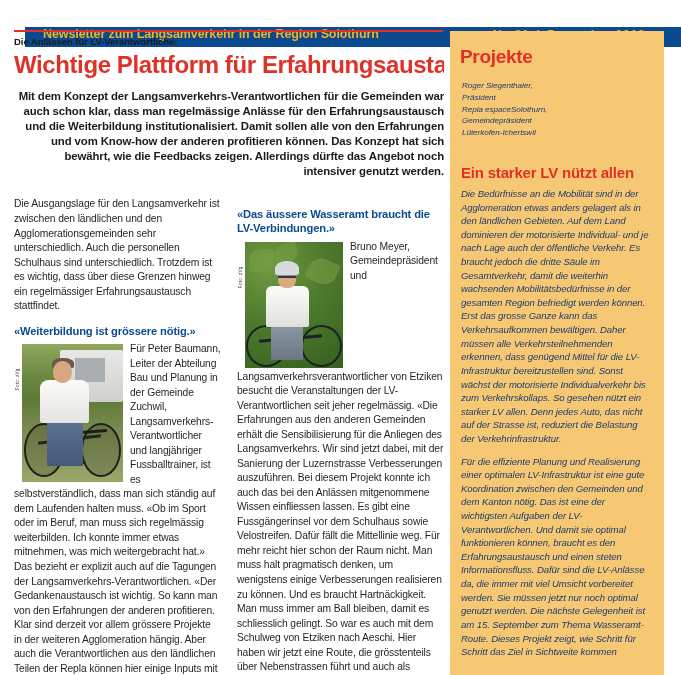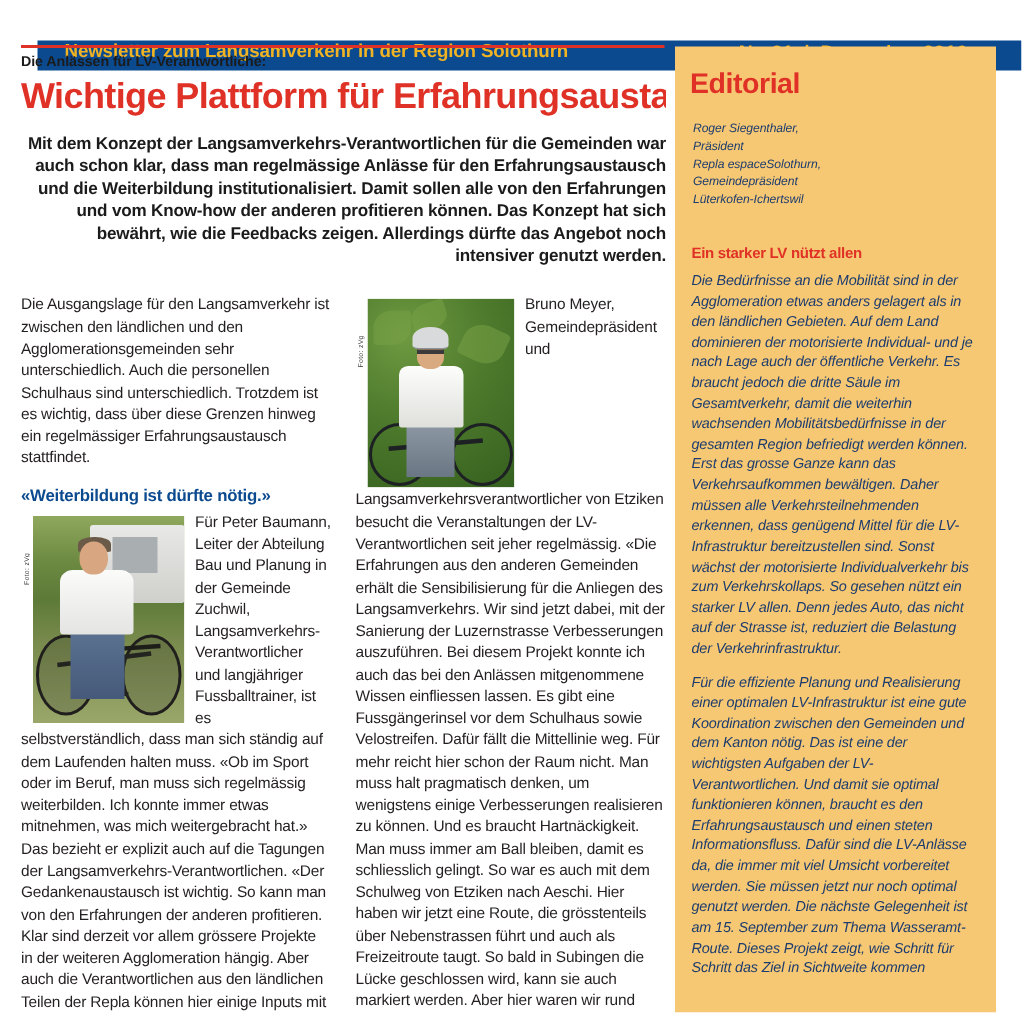--- a/index.html
+++ b/index.html
@@ -334,21 +334,21 @@
   .ed-byline {
     font-size: 8.1px;
     font-style: italic;
     color: #1d3c6e;
     line-height: 1.46;
     margin: 2px;
     letter-spacing: -0.05px;
   }
   .ed-body { padding: 9px 11px 0 11px; }
   .ed-subhead {
-    font-size: 10px;
+    font-size: 15px;
     font-weight: bold;
     color: #e03127;
     margin: 0 0 6px 0;
     letter-spacing: -0.2px;
   }
   .ed-para {
     font-size: 9.6px;
     font-style: italic;
     color: #1d3c6e;
     line-height: 1.42;
@@ -372,21 +372,21 @@
 <div class="main-area">
 
   <p class="kicker">Die Anlässen für LV-Verantwortliche:</p>
   <h1 class="headline">Wichtige Plattform für Erfahrungsaustausch</h1>
   <p class="lead">Mit dem Konzept der Langsamverkehrs-Verantwortlichen für die Gemeinden war auch schon klar, dass man regelmässige Anlässe für den Erfahrungsaustausch und die Weiterbildung institutionalisiert. Damit sollen alle von den Erfahrungen und vom Know-how der anderen profitieren können. Das Konzept hat sich bewährt, wie die Feedbacks zeigen. Allerdings dürfte das Angebot noch intensiver genutzt werden.</p>
 
   <div class="cols">
 
     <div class="col">
       <p class="bodytext">Die Ausgangslage für den Langsamverkehr ist zwischen den ländlichen und den Agglomerationsgemeinden sehr unterschiedlich. Auch die personellen Schulhaus sind unterschiedlich. Trotzdem ist es wichtig, dass über diese Grenzen hinweg ein regelmässiger Erfahrungsaustausch stattfindet.</p>
-      <h2 class="subhead">«Weiterbildung ist dürfte nötig.»</h2>
+      <h2 class="subhead">«Weiterbildung ist grössere nötig.»</h2>
 
       <div class="figure">
         <div class="photo-credit">Foto: zVg</div>
         <div class="photo-frame">
           <div class="ph-baumann">
             <div class="van"></div>
             <div class="van2"></div>
             <div class="bike-wheel1"></div>
             <div class="bike-wheel2"></div>
             <div class="bike-bar"></div>
@@ -397,20 +397,21 @@
             <div class="hair"></div>
             <div class="head"></div>
           </div>
         </div>
       </div>
 
       <p class="bodytext">Für Peter Baumann, Leiter der Abteilung Bau und Planung in der Gemeinde Zuchwil, Langsamverkehrs-Verantwortlicher und langjähriger Fussballtrainer, ist es selbstverständlich, dass man sich ständig auf dem Laufenden halten muss. «Ob im Sport oder im Beruf, man muss sich regelmässig weiterbilden. Ich konnte immer etwas mitnehmen, was mich weitergebracht hat.» Das bezieht er explizit auch auf die Tagungen der Langsamverkehrs-Verantwortlichen. «Der Gedankenaustausch ist wichtig. So kann man von den Erfahrungen der anderen profitieren. Klar sind derzeit vor allem grössere Projekte in der weiteren Agglomeration hängig. Aber auch die Verantwortlichen aus den ländlichen Teilen der Repla können hier einige Inputs mit nach Hause nehmen. Persönlich fällt mir die Veranstaltung über den Bahnhof Bellach ein. Von den Ausführungen über die Abläufe, welche die direkt Involvierten gemacht haben, konnte ich viel profitieren. Der zeitliche</p>
     </div>
 
     <div class="col">
+      <h2 class="subhead">«Das äussere Wasseramt braucht die LV-Verbindungen.»</h2>
 
       <div class="figure mid">
         <div class="photo-credit">Foto: zVg</div>
         <div class="photo-frame">
           <div class="ph-meyer">
             <div class="leaf1"></div>
             <div class="leaf2"></div>
             <div class="leaf3"></div>
             <div class="mwheel1"></div>
             <div class="mwheel2"></div>
@@ -430,21 +431,21 @@
   </div>
 </div>
 
 <aside class="editorial">
 
   <div class="ed-top">
 
 
     <div class="ed-head-block">
 
-      <h2 class="ed-title">Editorial</h2>
+      <h2 class="ed-title">Projekte</h2>
       <p class="ed-byline" style="white-space:pre-line">Roger Siegenthaler,
 Präsident
 Repla espaceSolothurn,
 Gemeindepräsident
 Lüterkofen-Ichertswil</p>
     </div>
   </div>
 
   <div class="ed-body">
     <h3 class="ed-subhead">Ein starker LV nützt allen</h3>

